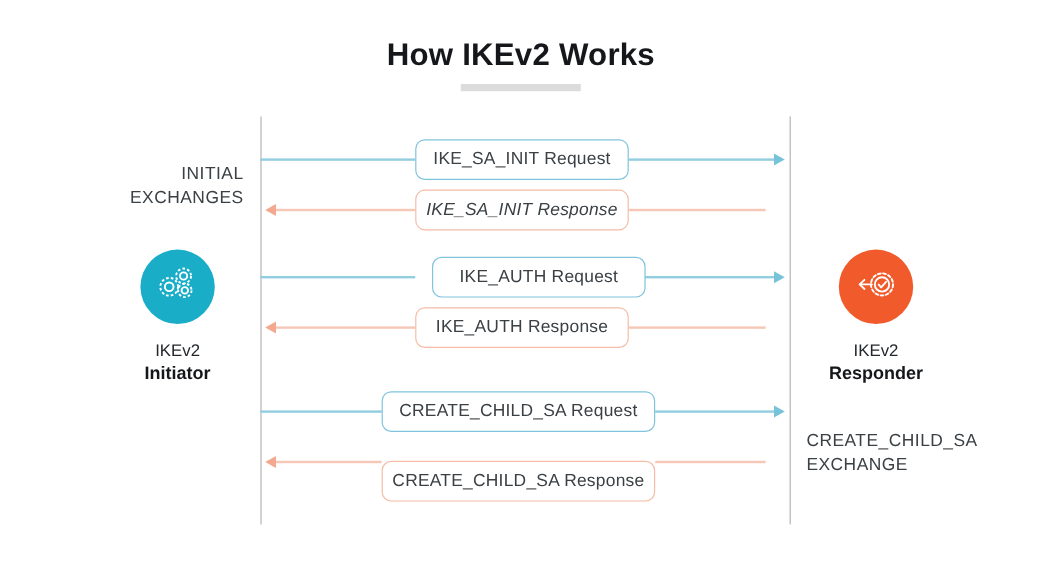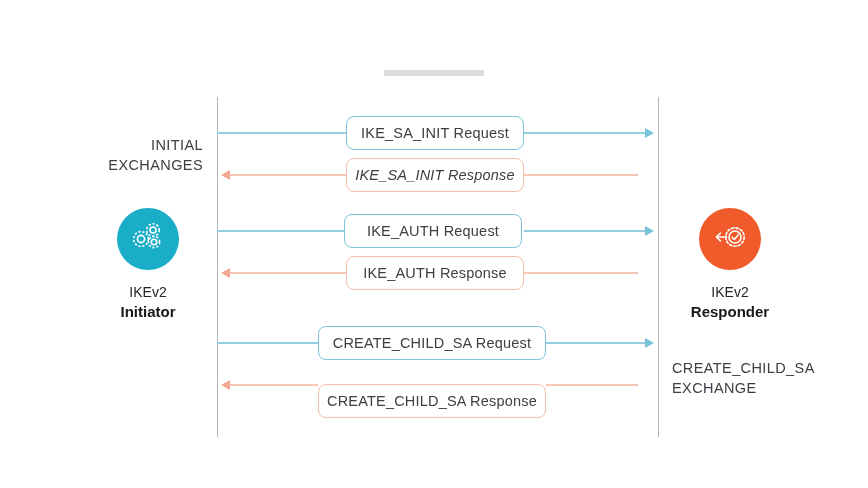--- a/index.html
+++ b/index.html
@@ -145,20 +145,21 @@
     z-index: 2;
   }
   .msg-box.req { border: 1.6px solid #7FC4DC; }
   .msg-box.res { border: 1.6px solid #F6BCA6; }
 </style>
 </head>
 <body>
 
 <div class="stage">
 
+  <div class="title">How IKEv2 Works</div>
   <div class="title-rule"></div>
 
   <div class="lifeline left"></div>
   <div class="lifeline right"></div>
 
   <div class="side-label initial">INITIAL
 EXCHANGES</div>
   <div class="side-label childsa">CREATE_CHILD_SA
 EXCHANGE</div>
 
@@ -209,21 +210,21 @@
       <div class="row" style="top: 175px;">
         <div class="track res" style="left: 230px; width: 116px;"></div>
         <div class="track res" style="left: 524px; width: 114px;"></div>
         <div class="head left" style="left: 221px;"></div>
         <div class="msg-box res" style="left: 346px; width: 178px; font-style: italic;">IKE_SA_INIT Response</div>
       </div>
       <div class="row" style="top: 231px;">
         <div class="track req" style="left: 217px; width: 129px;"></div>
         <div class="track req" style="left: 524px; width: 121px;"></div>
         <div class="head right" style="left: 645px;"></div>
-        <div class="msg-box req" style="left: 344px; width: 178px;">IKE_AUTH Request</div>
+        <div class="msg-box req" style="left: 360px; width: 178px;">IKE_AUTH Request</div>
       </div>
       <div class="row" style="top: 273px;">
         <div class="track res" style="left: 230px; width: 116px;"></div>
         <div class="track res" style="left: 524px; width: 114px;"></div>
         <div class="head left" style="left: 221px;"></div>
         <div class="msg-box res" style="left: 346px; width: 178px;">IKE_AUTH Response</div>
       </div>
       <div class="row" style="top: 343px;">
         <div class="track req" style="left: 217px; width: 101px;"></div>
         <div class="track req" style="left: 546px; width: 99px;"></div>

